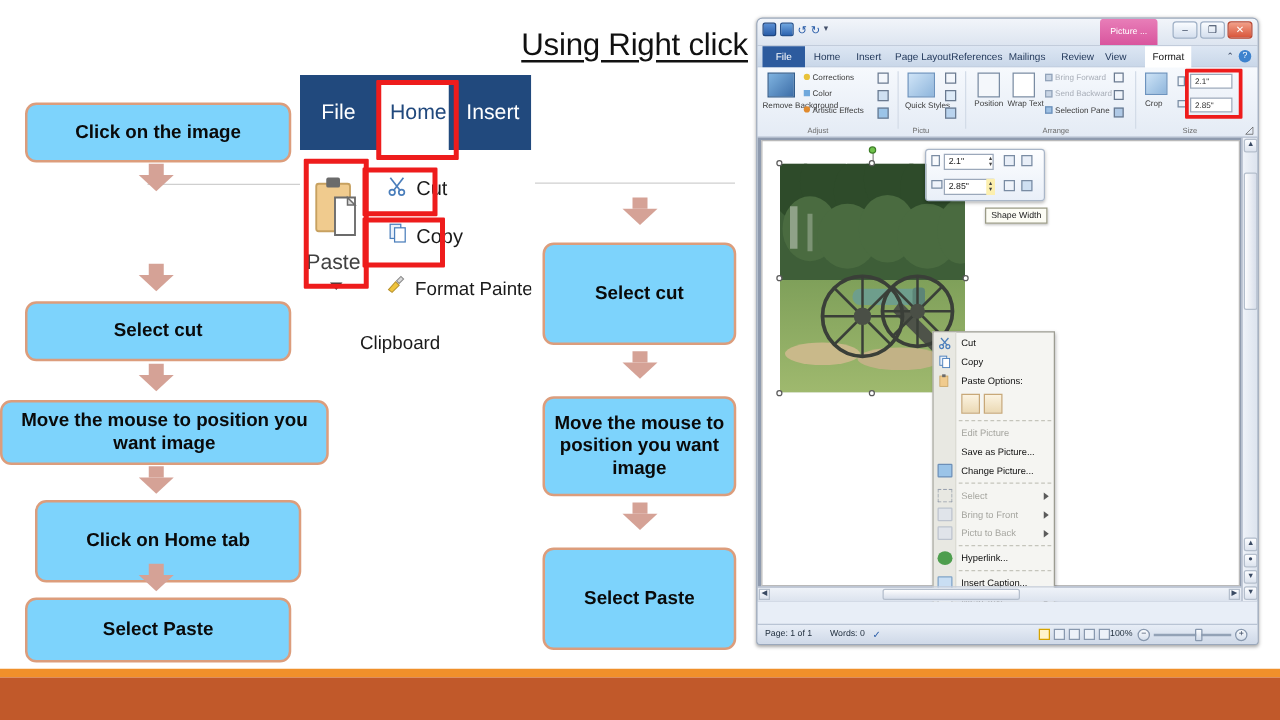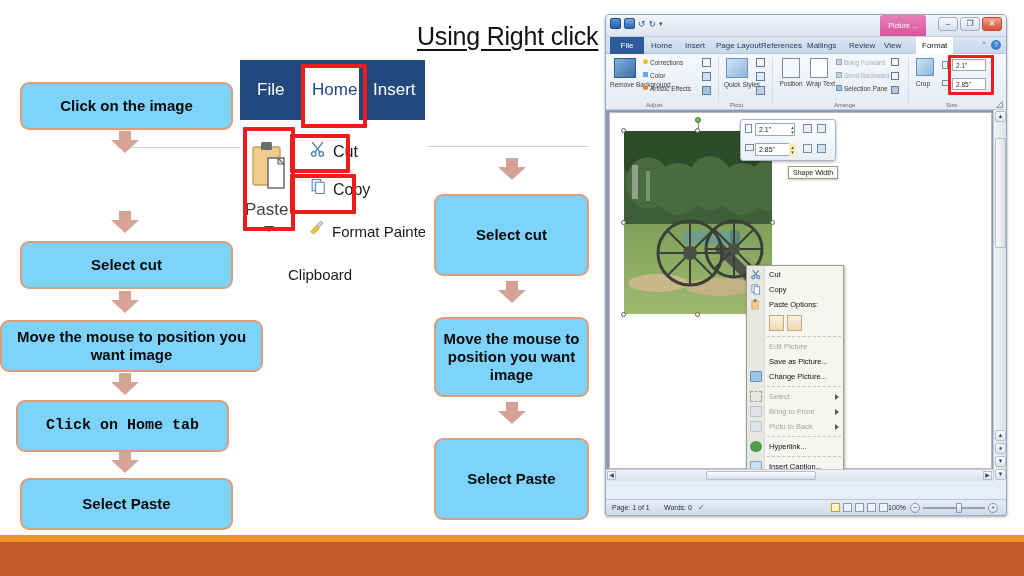--- a/index.html
+++ b/index.html
@@ -376,21 +376,21 @@
   </div>
 
   <div class="flow-box" style="left:0px; top:320px; width:263px; height:52px; font-size:15px;">
     <span>Move the mouse to position you want image</span>
   </div>
   <div class="arrow" style="left:111px; top:373px;">
     <div class="stem"></div>
       <div class="head"></div>
   </div>
 
-  <div class="flow-box" style="left:16px; top:400px; width:213px; height:52px; font-size:15px;font-family:Liberation Mono, monospace;">
+  <div class="flow-box" style="left:28px; top:400px; width:213px; height:66px; font-size:15px;">
     <span>Click on Home tab</span>
   </div>
   <div class="arrow" style="left:111px; top:451px;">
     <div class="stem"></div>
       <div class="head"></div>
   </div>
 
   <div class="flow-box" style="left:20px; top:478px; width:213px; height:52px; font-size:15px;">
     <span>Select Paste</span>
   </div>

